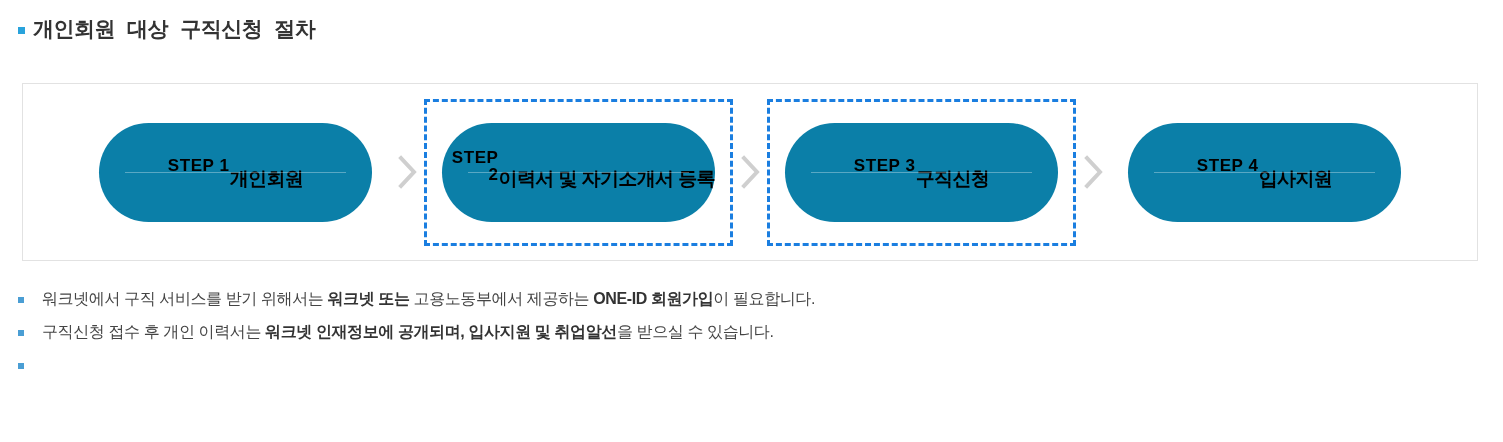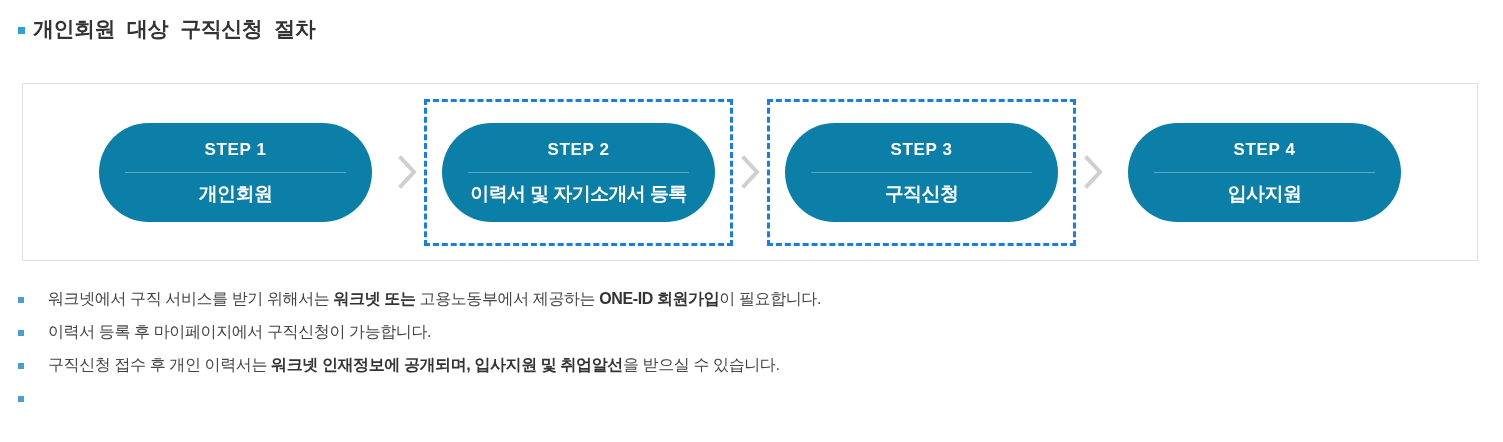--- a/index.html
+++ b/index.html
@@ -75,23 +75,23 @@
   }
   .step-wrap.plain {
     padding: 24px 18px;
   }
 
   .step-pill {
     width: 273px;
     height: 99px;
     border-radius: 50px;
     background: #0b7fa8;
-    color: #ffffff;
-    display: flex;
-    flex-direction: column;
+    color: #000000;
+    display: flex;
+    flex-direction: row;
     align-items: center;
     justify-content: center;
     box-sizing: border-box;
     position: relative;
   }
   .step-label {
     font-size: 17px;
     font-weight: bold;
     letter-spacing: 0.6px;
     line-height: 1;
@@ -127,21 +127,21 @@
   
   .notes {
     position: absolute;
     left: 18px;
     top: 288px;
     width: 1460px;
   }
   .note-row {
     display: flex;
     align-items: flex-start;
-    gap: 24px;
+    gap: 18px;
     height: 33px;
   }
   .note-bullet {
     width: 6px;
     height: 6px;
     background: #4a9ed4;
     flex: 0 0 auto;
     margin-top: 9px;
   }
   .note-text {
@@ -216,22 +216,18 @@
     </div>
 </div>
 
 <div class="notes" id="notes-list">
     <div class="note-row">
       <span class="note-bullet"></span>
       <span class="note-text"><span>워크넷에서 구직 서비스를 받기 위해서는 </span><b>워크넷 또는</b><span> 고용노동부에서 제공하는 </span><b>ONE-ID 회원가입</b><span>이 필요합니다.</span></span>
     </div>
     <div class="note-row">
       <span class="note-bullet"></span>
-      <span class="note-text"><span>이력서 등록 후 마이페이지에서 구직신청이 가능합니다.</span></span>
+      <span class="note-text"><span>구직신청 접수 후 개인 이력서는 </span><b>워크넷 인재정보에 공개되며, 입사지원 및 취업알선</b><span>을 받으실 수 있습니다.</span></span>
     </div>
     <div class="note-row">
       <span class="note-bullet"></span>
-      <span class="note-text"><span>구직신청 접수 후 개인 이력서는 </span><b>워크넷 인재정보에 공개되며, 입사지원 및 취업알선</b><span>을 받으실 수 있습니다.</span></span>
-    </div>
-    <div class="note-row">
-      <span class="note-bullet"></span>
     </div>
   </div>
 
 </body></html>

